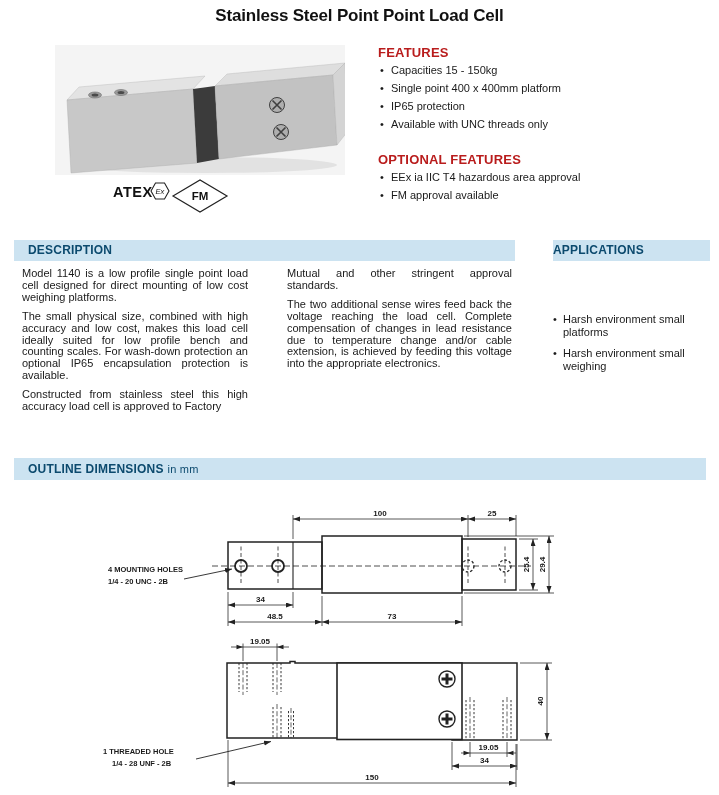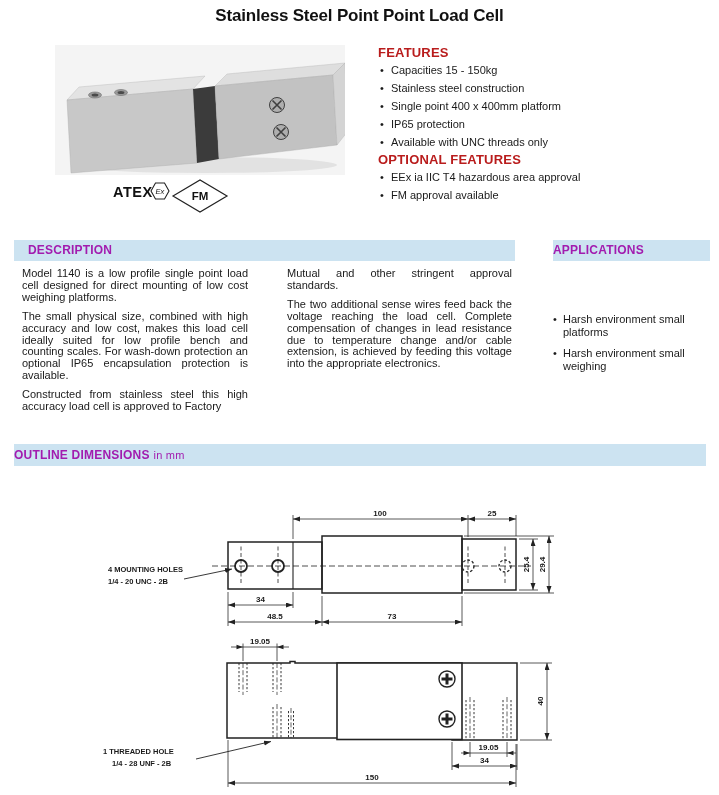--- a/index.html
+++ b/index.html
@@ -8,21 +8,21 @@
     position:relative; background:#ffffff; overflow:hidden;
     font-family:"Liberation Sans", sans-serif; color:#1a1a1a;
   }
   .abs { position:absolute; }
   .page-title {
     left:0; top:6px; width:719px; text-align:center;
     font-size:17px; font-weight:bold; letter-spacing:-0.2px; color:#111;
   }
   .band {
     background:#cce3f1; height:21px; line-height:21px;
-    font-size:12px; font-weight:bold; letter-spacing:0.2px; color:#a21caf;
+    font-size:12px; font-weight:bold; letter-spacing:0.2px; color:#0c4a6e;
   }
   .band .unit { font-weight:normal; font-size:11px; margin-left:4px; }
   .hlist-heading { font-size:13px; font-weight:bold; letter-spacing:0.2px; color:#b91c1c; }
   ul.blist { list-style:none; }
   ul.blist li {
     position:relative; font-size:11px; line-height:18px; padding-left:13px; color:#1a1a1a;
   }
   ul.blist li::before { content:"\2022"; position:absolute; left:2px; }
   ul.applist { list-style:none;margin-top:45px; }
   ul.applist li {
@@ -76,21 +76,20 @@
   </g>
   <g>
     <polygon points="118,151 145,135 172,151 145,167" fill="#ffffff" stroke="#222" stroke-width="1.2"></polygon>
     <text x="145" y="155" font-size="11.5" font-weight="bold" text-anchor="middle" fill="#111">FM</text>
   </g>
 </svg>
 
 <div class="abs hlist-heading" style="left:378px; top:45px;">FEATURES</div>
 <ul class="abs blist" style="left:378px; top:61px; width:300px;">
   <li>Capacities 15 - 150kg</li>
-  <li>Stainless steel construction</li>
   <li>Single point 400 x 400mm platform</li>
   <li>IP65 protection</li>
   <li>Available with UNC threads only</li>
 </ul>
 <div class="abs hlist-heading" style="left:378px; top:152px;">OPTIONAL FEATURES</div>
 <ul class="abs blist" style="left:378px; top:168px; width:300px;">
   <li>EEx ia IIC T4 hazardous area approval</li>
   <li>FM approval available</li>
 </ul>
 
@@ -108,21 +107,21 @@
 </div>
 <div class="abs desc-col" style="left:287px; top:268px; width:225px;">
   <p>Mutual and other stringent approval standards.</p>
   <p>The two additional sense wires feed back the voltage reaching the load cell. Complete compensation of changes in lead resistance due to temperature change and/or cable extension, is achieved by feeding this voltage into the appropriate electronics.</p>
 </div>
 <ul class="abs applist" style="left:553px; top:268px; width:152px;">
   <li>Harsh environment small platforms</li>
   <li>Harsh environment small weighing</li>
 </ul>
 
-<div class="abs band" style="left:14px; top:444px; width:692px; height:22px; line-height:22px; ">
+<div class="abs band" style="left:14px; top:458px; width:692px; height:22px; line-height:22px; padding-left:14px;">
   <span>OUTLINE DIMENSIONS</span><span class="unit">in mm</span>
 </div>
 
 <svg class="abs" style="left:0; top:495px;" width="719" height="300" viewBox="0 0 719 300">
   <defs>
     <marker id="arr" markerWidth="8" markerHeight="6" refX="7" refY="2.5" orient="auto-start-reverse" markerUnits="userSpaceOnUse">
       <path d="M0,0 L7,2.5 L0,5 Z" fill="#222"></path>
     </marker>
   </defs>
 

